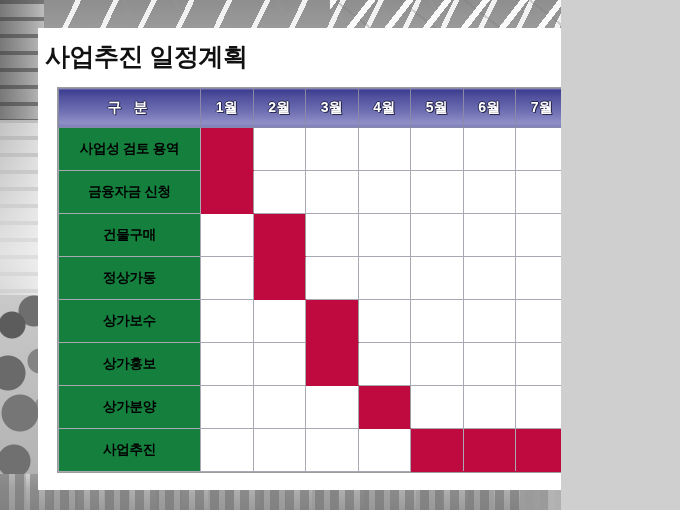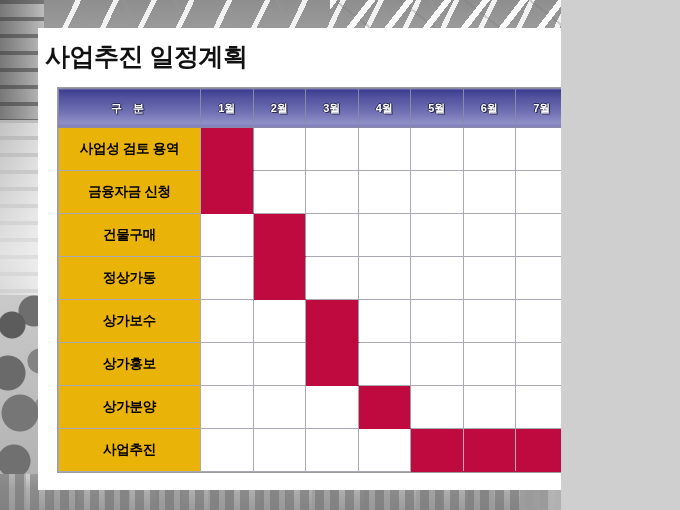--- a/index.html
+++ b/index.html
@@ -91,36 +91,36 @@
     table-layout:fixed;
     box-shadow:0 0 0 1px #9c9c9c;
   }
   .gantt col.c-label{width:142px;}
   .gantt col.c-month{width:52.5px;}
 
   .gantt th.hdr{
     height:38px;
     background:linear-gradient(180deg,#3c3c8f 0%, #53539f 22%, #6f6fb4 58%, #8f8fc6 88%, #7d7dbb 100%);
     color:#ffffff;
-    font-size:11px;font-weight:bold;
+    font-size:14px;font-weight:bold;
     text-align:center;vertical-align:middle;
     border:1px solid #8a8aa8;
     text-shadow:1px 1px 0 #2a2a52, -1px 0 0 #2a2a52, 0 -1px 0 #2a2a52, 1px 0 0 #2a2a52;
     padding:0;
   }
   .gantt th.hdr.label-hdr{letter-spacing:4px;}
 
   .gantt td{
     height:42px;padding:0;
     border:1px solid #a9a9b4;
     background:#ffffff;
     vertical-align:middle;
   }
   .gantt td.rowlabel{
-    background:#eab308;
+    background:#15803d;
     color:#000000;
     font-size:13.5px;font-weight:bold;
     text-align:center;
     letter-spacing:-0.3px;
   }
   .gantt td.bar{
     background:#bf0a40;
     border-top-color:#bf0a40;
     border-bottom-color:#bf0a40;
   }

